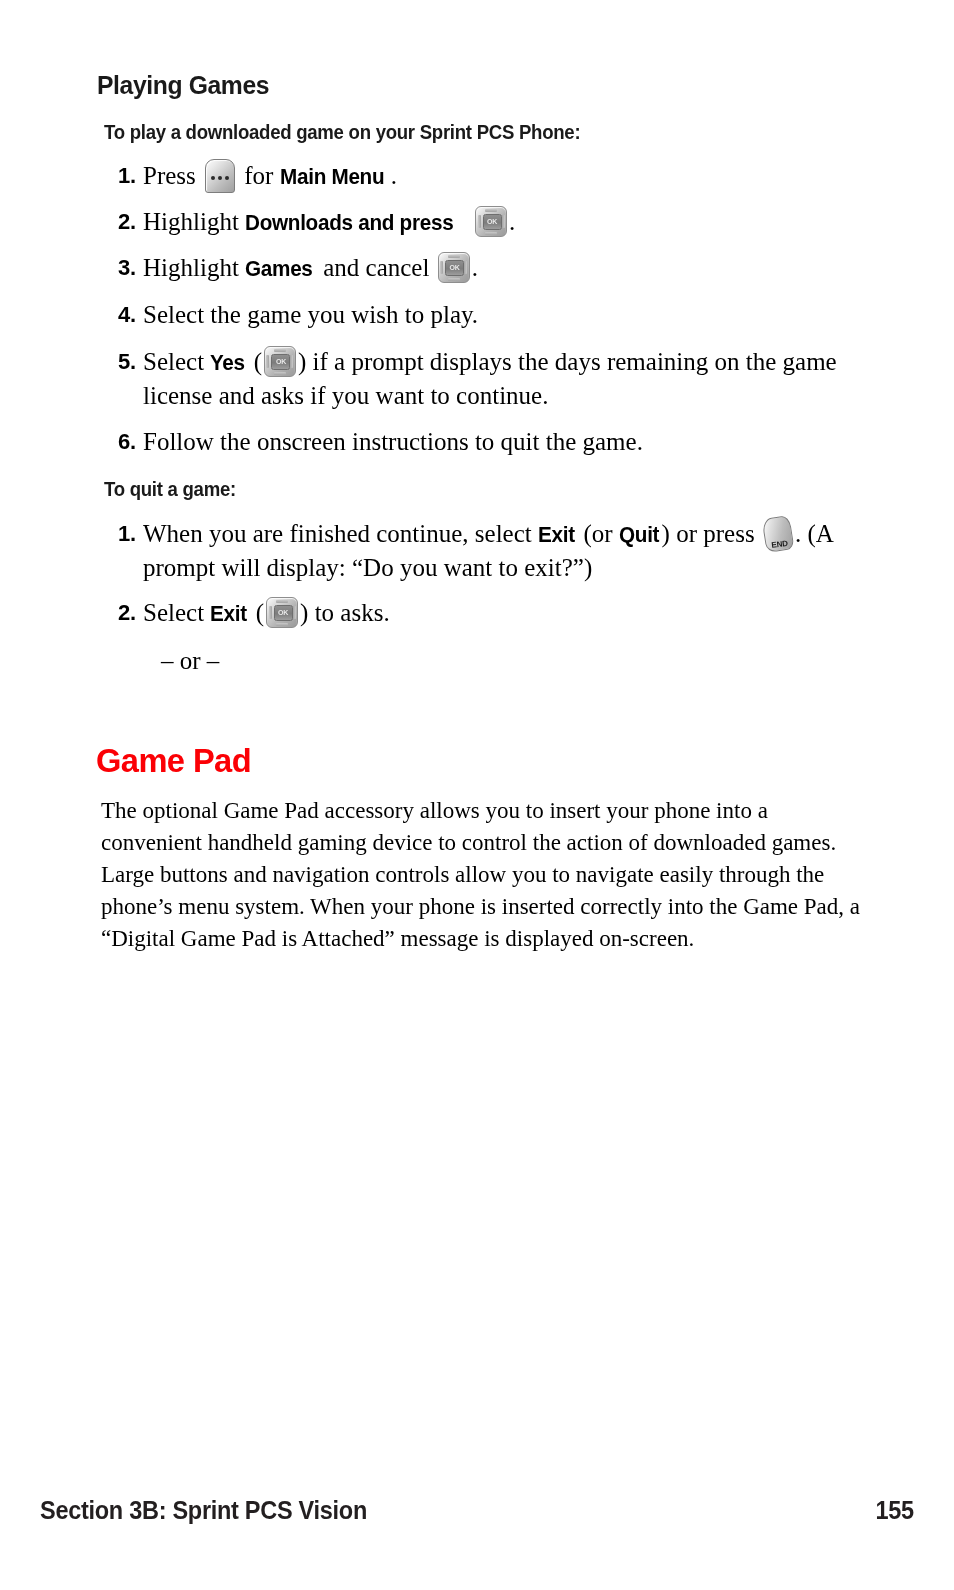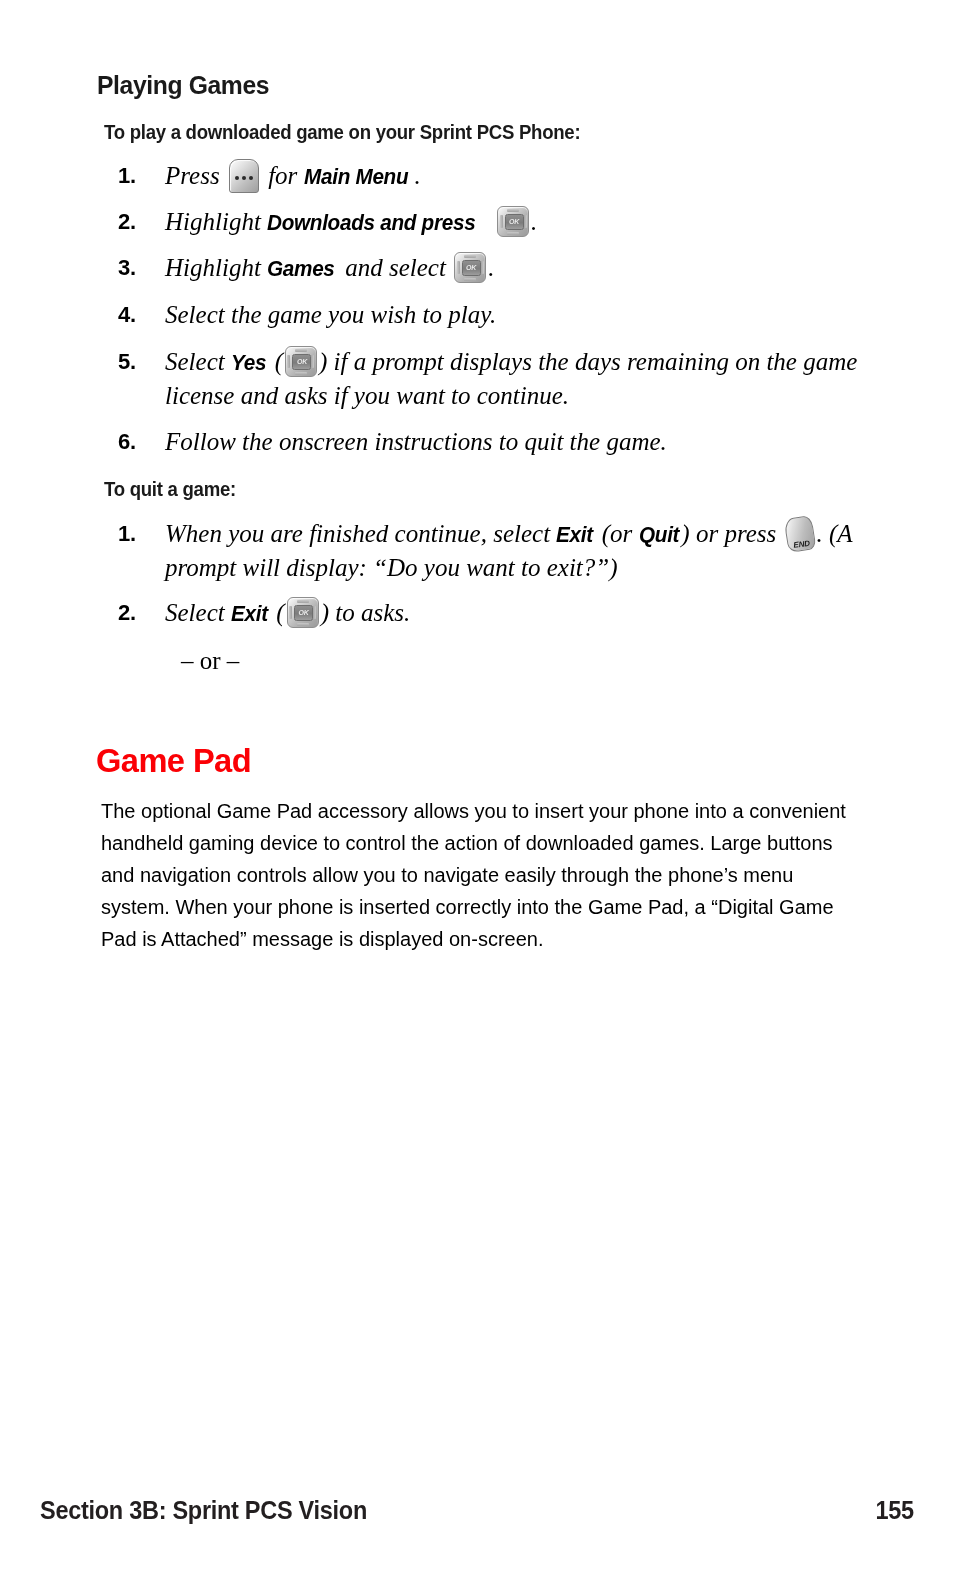--- a/index.html
+++ b/index.html
@@ -78,55 +78,53 @@
     top: 0;
     width: 30px;
     text-align: left;
     font-family: "Liberation Sans", sans-serif;
     font-weight: bold;
     font-size: 22px;
     letter-spacing: -0.3px;
   }
   .step .txt {
     display: block;
-    margin-left: 47px;
+    margin-left: 25px;
     font-family: "Liberation Serif", serif;
     font-size: 25px;
-    font-style: italic;
   }
 
   
   .subline {
     position: absolute;
     left: 161px;
     font-family: "Liberation Serif", serif;
     font-size: 25px;
     line-height: 33px;
-    margin-left: 20px;
   }
 
   
   b.k {
     font-family: "Liberation Sans", sans-serif;
     font-weight: bold;
     font-size: 22px;
     letter-spacing: -0.3px;
     display: inline-block;
     transform: scaleX(0.94);
     transform-origin: left center;
   }
 
   
   .para {
     position: absolute;
     left: 101px;
     top: 795px;
     width: 762px;
-    font-family: Liberation Sans, sans-serif;
-    font-size: 20px;
+    font-family: Liberation Serif, serif;
+    font-size: 23px;
     line-height: 32px;
     text-align: left;
   }
 
   
   .footer {
     position: absolute;
     left: 40px;
     right: 40px;
     top: 1496px;
@@ -273,21 +271,21 @@
   <div class="step" id="play-step-2" style="top:205px;">
     <span class="num">2.</span>
     <span class="txt">
       <span>Highlight </span><b class="k">Downloads and press</b><span> </span><span class="key key-ok"><span class="nav-t"></span><span class="nav-b"></span><span class="nav-l"></span><span class="nav-r"></span><span class="ok-face">OK</span></span><span>.</span>
     </span>
   </div>
 
   <div class="step" id="play-step-3" style="top:251px;">
     <span class="num">3.</span>
     <span class="txt">
-      <span>Highlight </span><b class="k">Games</b><span> and select </span><span class="key key-ok"><span class="nav-t"></span><span class="nav-b"></span><span class="nav-l"></span><span class="nav-r"></span><span class="ok-face">OK</span></span><span>.</span>
+      <span>Highlight </span><b class="k">Games</b><span> and cancel </span><span class="key key-ok"><span class="nav-t"></span><span class="nav-b"></span><span class="nav-l"></span><span class="nav-r"></span><span class="ok-face">OK</span></span><span>.</span>
     </span>
   </div>
 
   <div class="step" id="play-step-4" style="top:298px;">
     <span class="num">4.</span>
     <span class="txt">Select the game you wish to play.</span>
   </div>
 
   <div class="step" id="play-step-5" style="top:345px;">
     <span class="num">5.</span>

